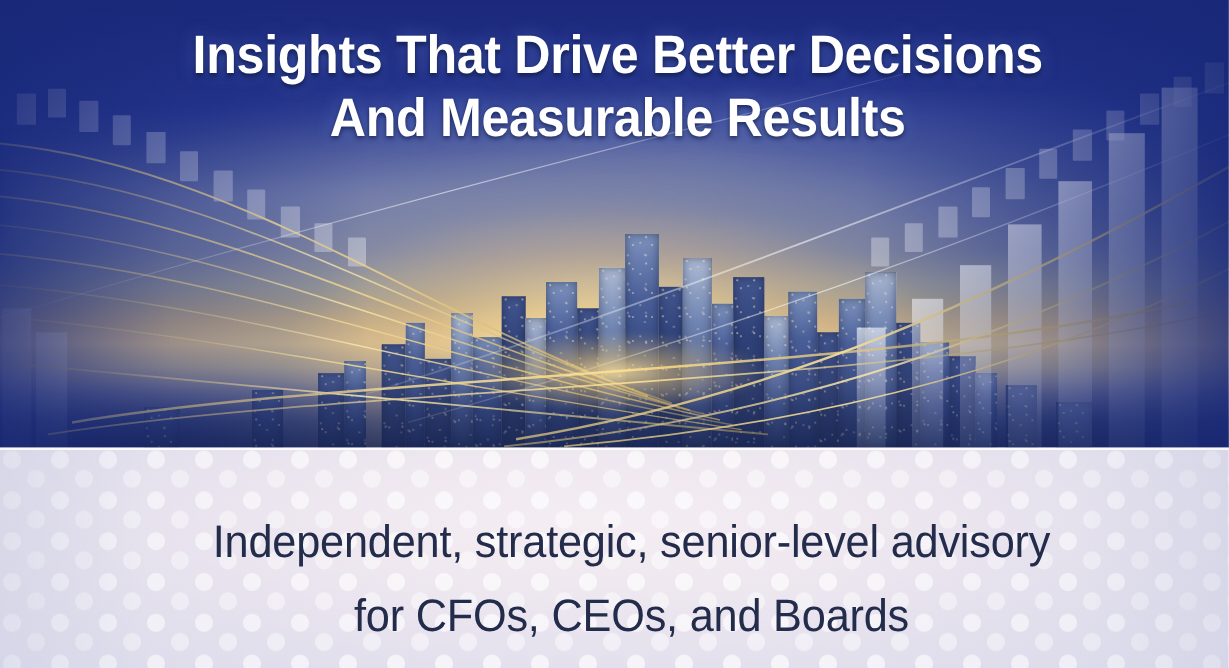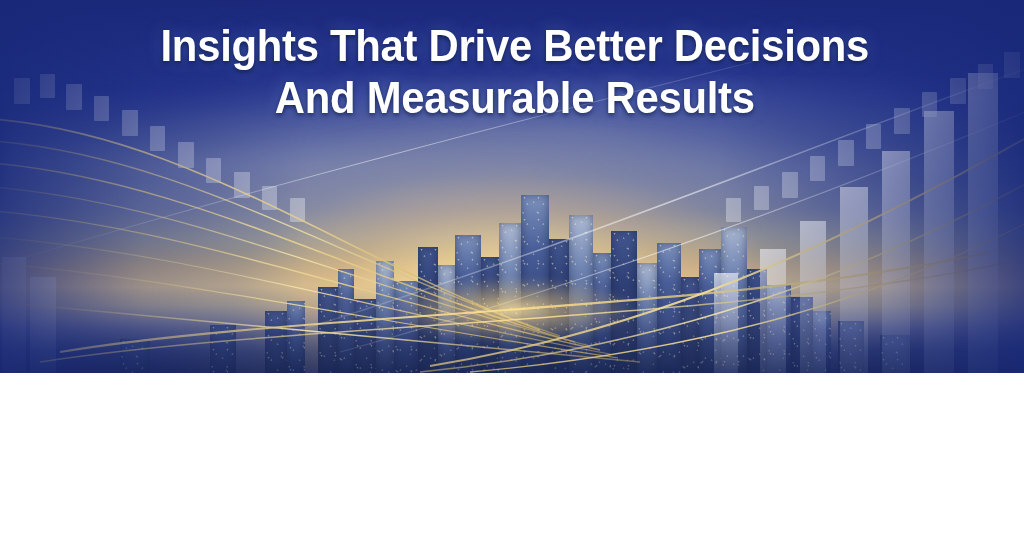--- a/index.html
+++ b/index.html
@@ -392,14 +392,24 @@
 
     <div class="base-glow"></div>
     <div class="hero-vignette"></div>
 
     <div class="headline">
       <span class="line">Insights That Drive Better Decisions</span>
       <span class="line">And Measurable Results</span>
     </div>
   </div>
 
+  <div class="panel">
+    <div class="panel-texture"></div>
+    <div class="panel-edge"></div>
+    <div class="panel-topline"></div>
+
+    <div class="subtitle">
+      <span class="line">Independent, strategic, senior-level advisory</span>
+      <span class="line">for CFOs, CEOs, and Boards</span>
+    </div>
+  </div>
 
 </div>
 
 </body></html>

